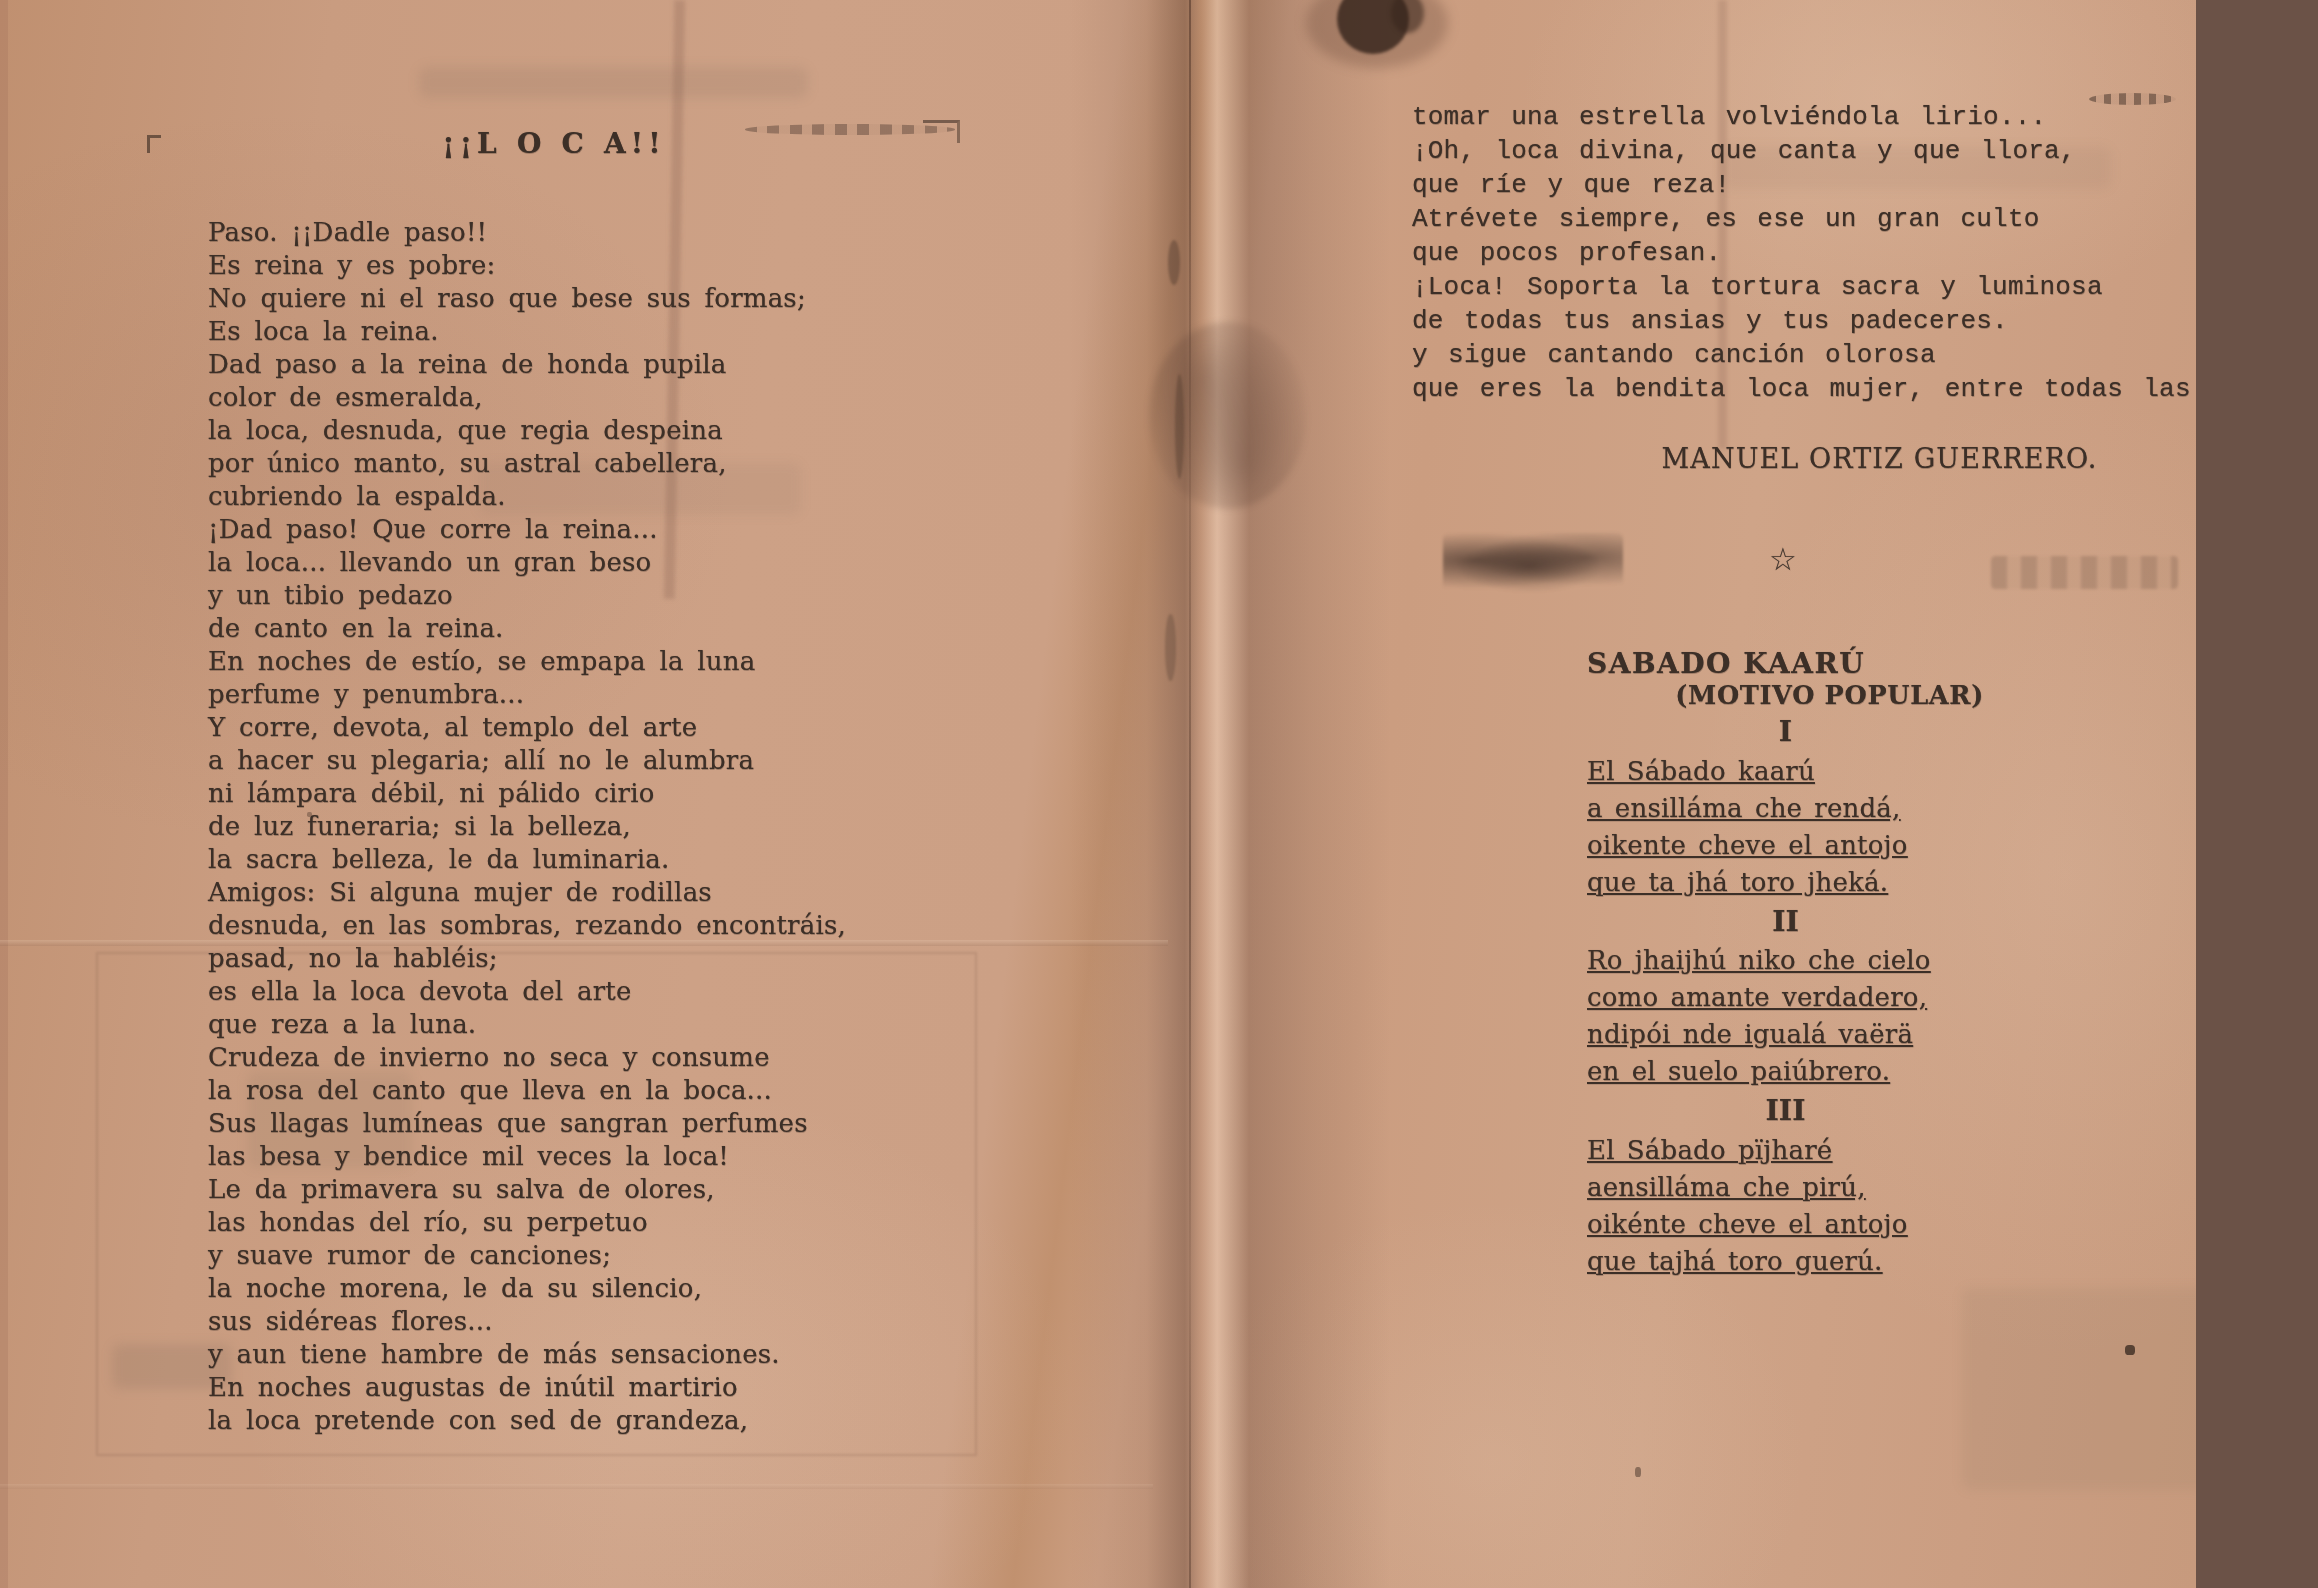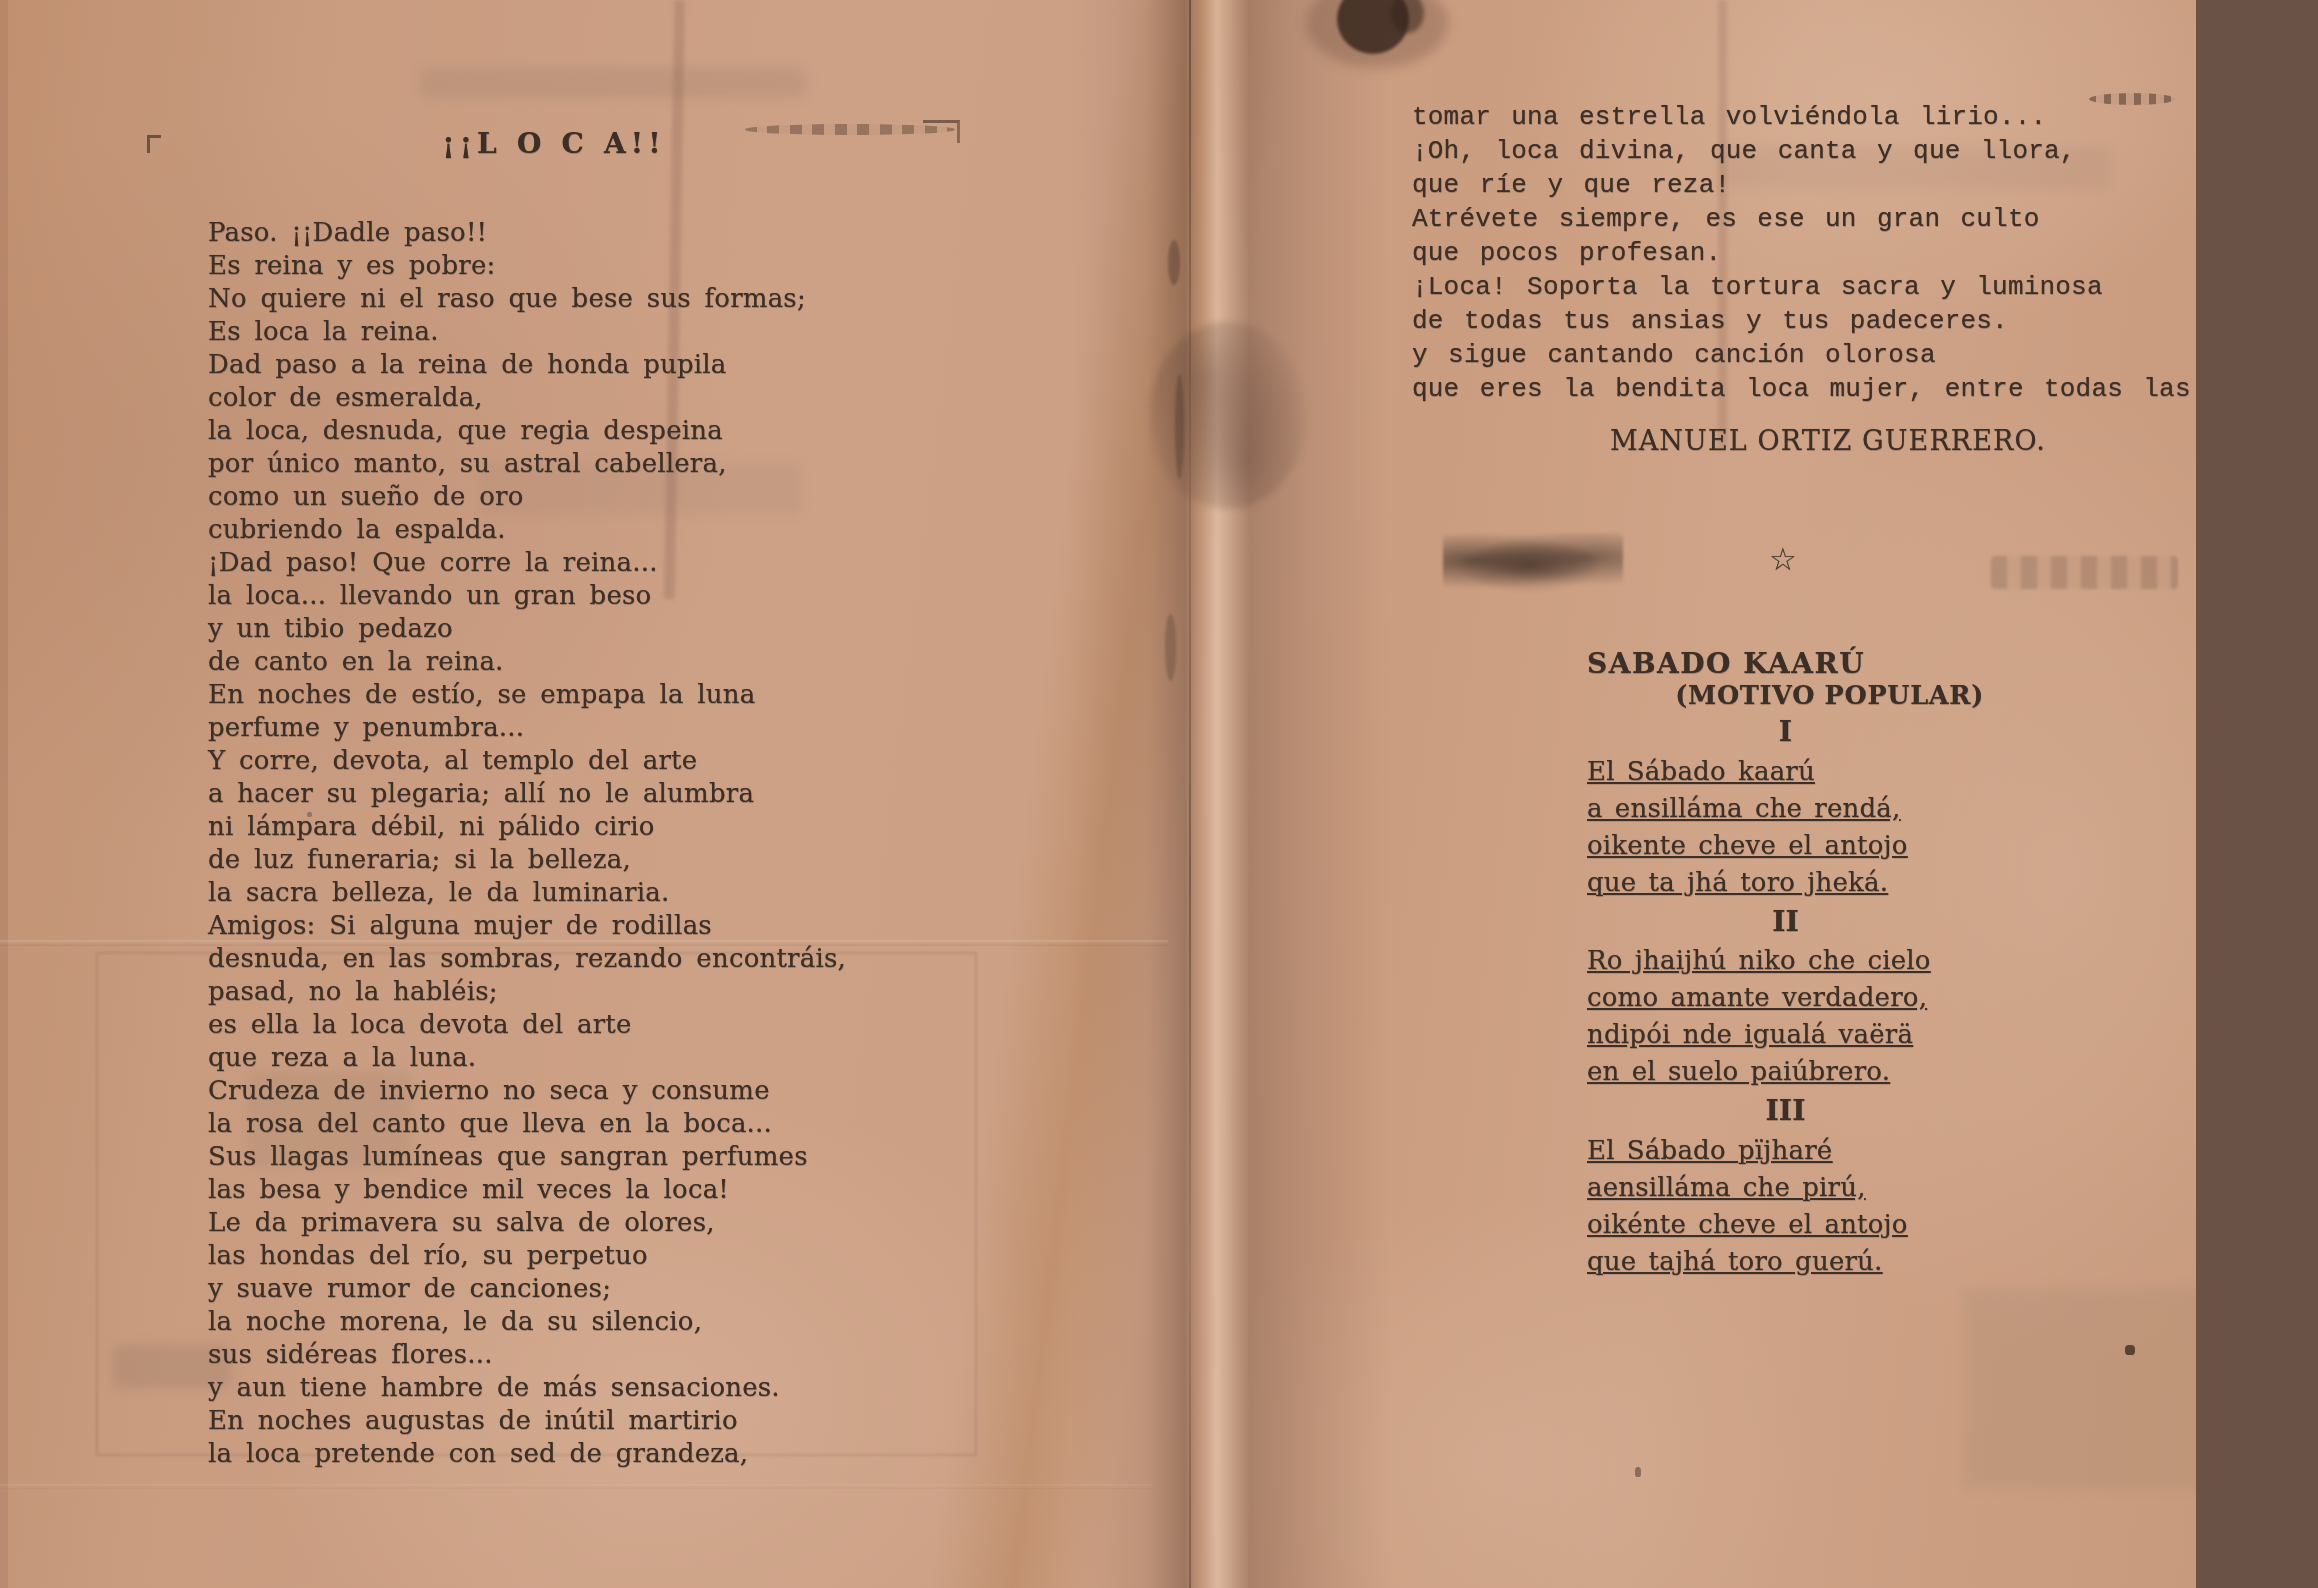--- a/index.html
+++ b/index.html
@@ -15,21 +15,21 @@
       linear-gradient(97deg,#c09070 0%,#c99c80 14%,#cda186 34%,#cca085 47%,#c1916f 50.5%,#cda084 54%,#cb9d80 62%,#cfa488 76%,#cb9e82 90%,#c79a7d 100%);
   }
   .abs{position:absolute;}
   .ink{color:#3c2f27;text-shadow:0 0 0.7px rgba(60,46,38,.55),0.4px 0.6px 0.5px rgba(60,46,38,.28);}
   .pline{white-space:pre;}
   
   #left-title{left:419px;top:127px;width:270px;text-align:center;font-size:28px;font-weight:700;letter-spacing:5.2px;}
   #left-poem{left:208px;top:216px;font-size:26px;line-height:33px;letter-spacing:0.2px;word-spacing:5.2px;}
   
   #right-poem{left:1412px;top:100px;font-size:26px;line-height:34px;letter-spacing:0.2px;word-spacing:4.5px;font-family:Liberation Mono, monospace;}
-  #author-line{left:1610px;top:425px;width:539px;text-align:left;font-size:27px;letter-spacing:1.1px;}
+  #author-line{left:1610px;top:443px;width:539px;text-align:center;font-size:27px;letter-spacing:1.1px;}
   #star-divider{left:1756px;top:541px;width:54px;text-align:center;font-size:31px;color:#453830;text-shadow:0 0 0.7px rgba(60,46,38,.5);}
   #poem2-title{left:1587px;top:647px;width:397px;font-size:28px;font-weight:700;letter-spacing:1.5px;}
   #poem2-subtitle{left:1587px;top:680px;width:397px;text-align:right;font-size:25.5px;font-weight:700;letter-spacing:0.7px;}
   #stanzas{left:1587px;top:711px;width:397px;}
   .numeral{text-align:center;font-size:28.4px;font-weight:700;line-height:34px;margin:3px 0 4.5px 0;}
   .stanza-lines{font-size:26px;line-height:37px;letter-spacing:0.2px;word-spacing:3.7px;text-align:left;text-decoration:underline;}
   
   #gutter{left:1069px;top:0;width:322px;height:1589px;
     background:linear-gradient(90deg,
       rgba(104,70,56,0) 0%,
@@ -91,21 +91,20 @@
   <div class="abs ink" id="left-poem">
 
   <div class="pline">Paso. ¡¡Dadle paso!!</div>
       <div class="pline">Es reina y es pobre:</div>
       <div class="pline">No quiere ni el raso que bese sus formas;</div>
       <div class="pline">Es loca la reina.</div>
       <div class="pline">Dad paso a la reina de honda pupila</div>
       <div class="pline">color de esmeralda,</div>
       <div class="pline">la loca, desnuda, que regia despeina</div>
       <div class="pline">por único manto, su astral cabellera,</div>
-      <div class="pline">como un sueño de oro</div>
       <div class="pline">cubriendo la espalda.</div>
       <div class="pline">¡Dad paso! Que corre la reina...</div>
       <div class="pline">la loca... llevando un gran beso</div>
       <div class="pline">y un tibio pedazo</div>
       <div class="pline">de canto en la reina.</div>
       <div class="pline">En noches de estío, se empapa la luna</div>
       <div class="pline">perfume y penumbra...</div>
       <div class="pline">Y corre, devota, al templo del arte</div>
       <div class="pline">a hacer su plegaria; allí no le alumbra</div>
       <div class="pline">ni lámpara débil, ni pálido cirio</div>

